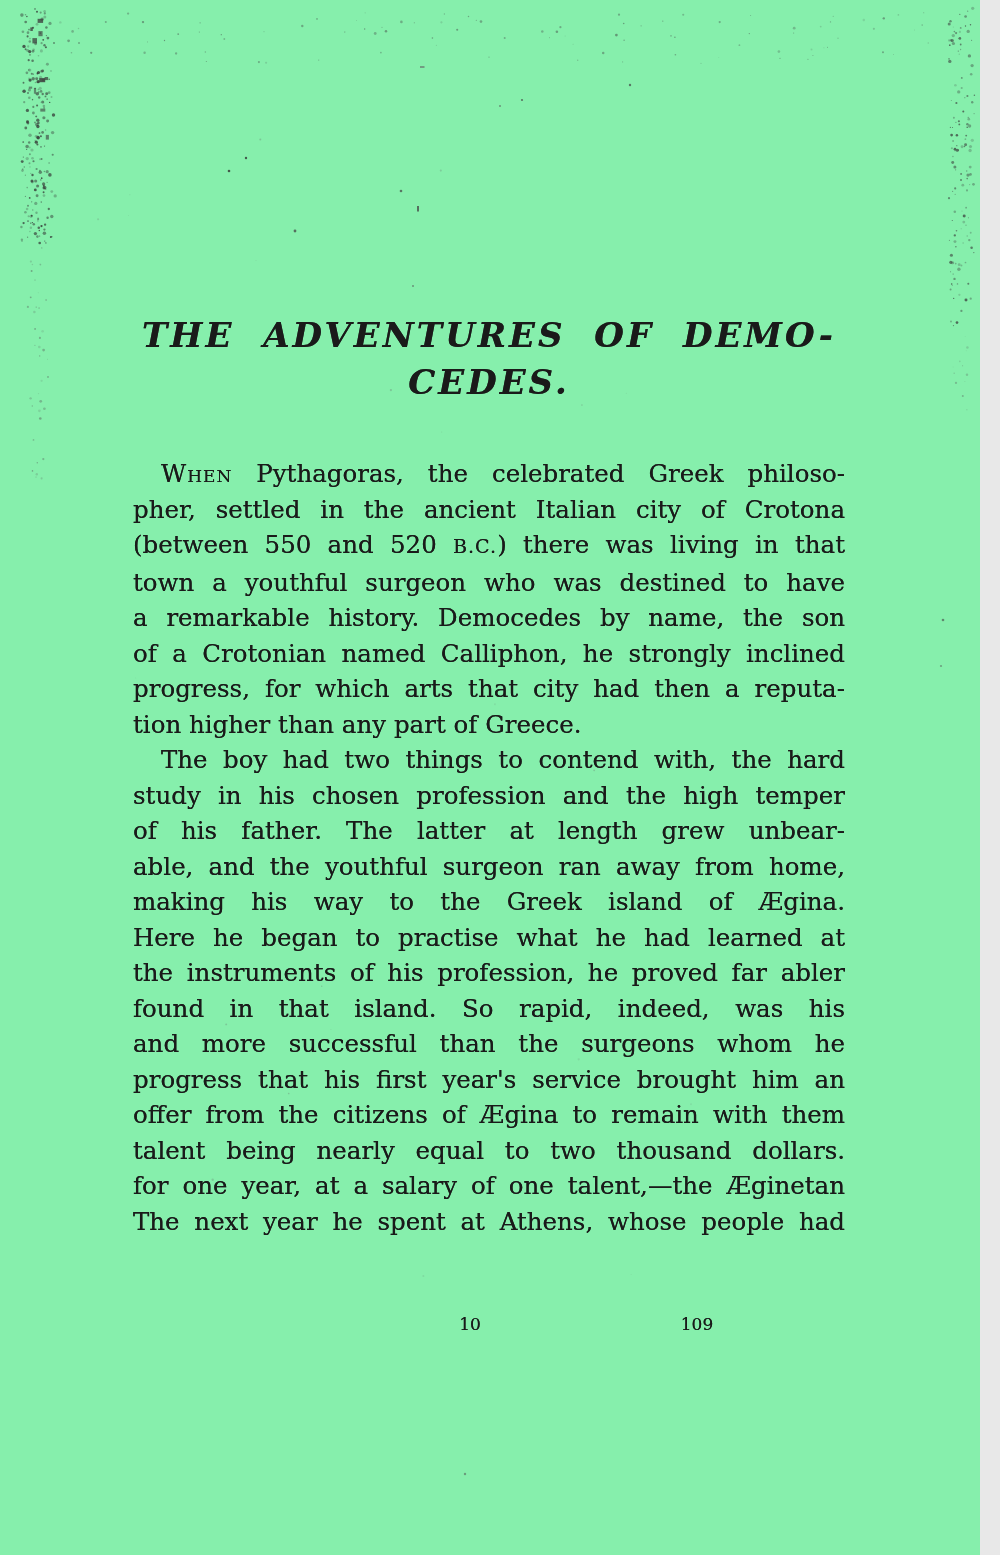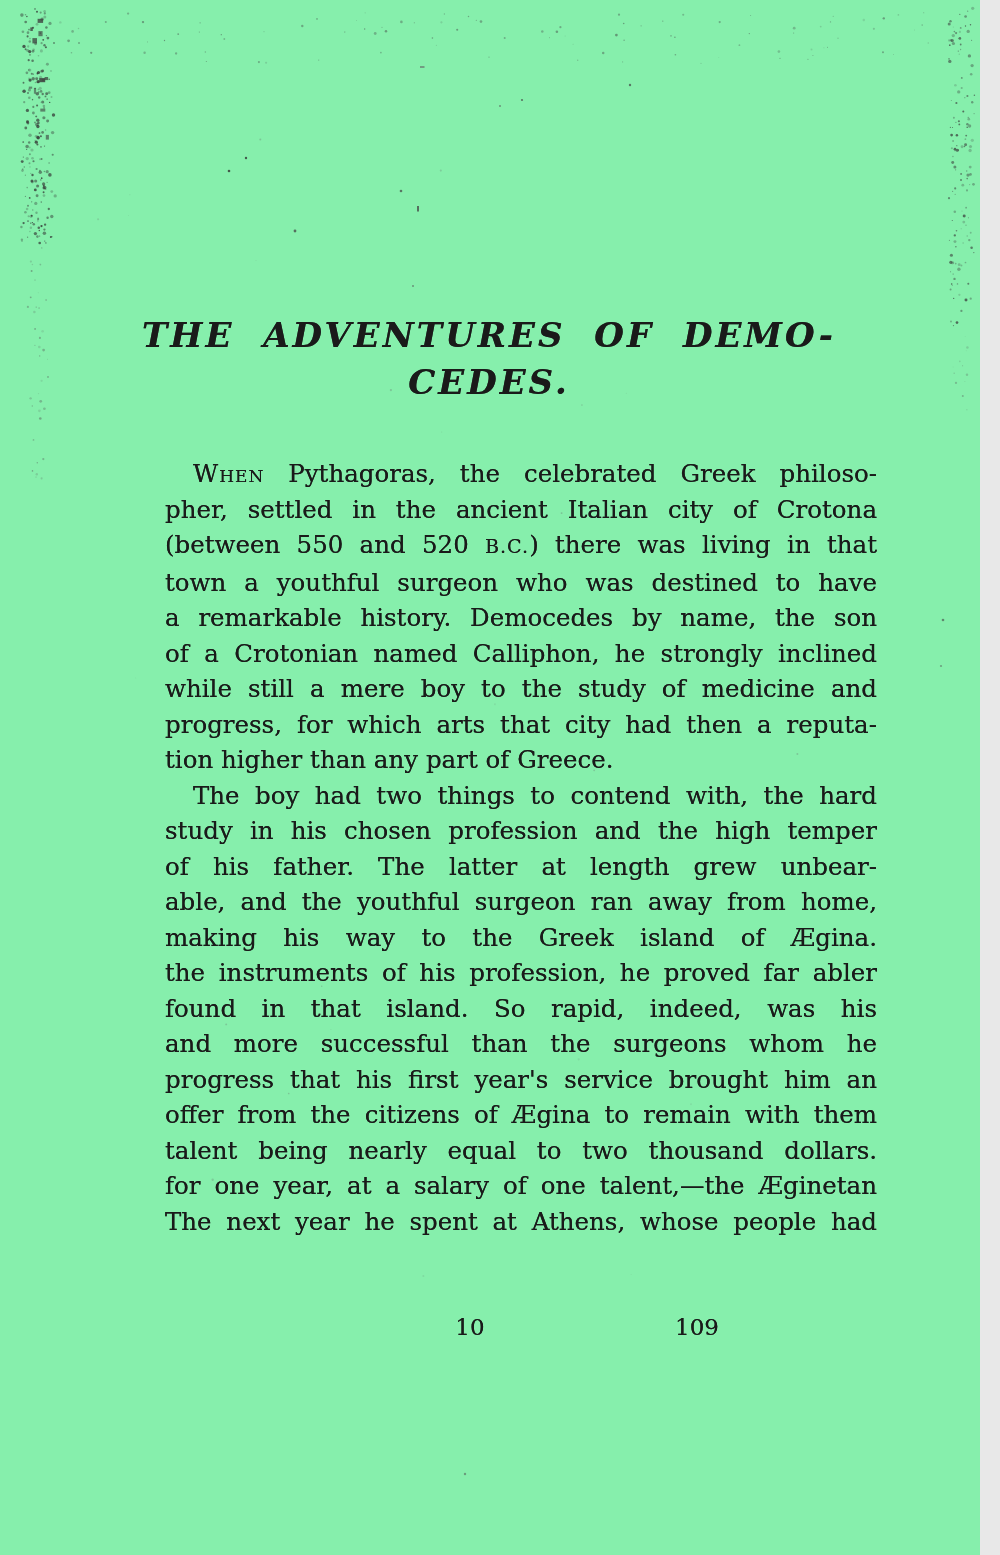--- a/index.html
+++ b/index.html
@@ -12,30 +12,29 @@
   .title-block{
     position:absolute;left:133px;top:312px;width:712px;
     text-align:center;font-style:italic;font-weight:bold;
     font-size:34px;line-height:47px;letter-spacing:3px;word-spacing:14px;
     text-shadow:0 0 0.6px rgba(20,20,20,0.8);
   }
   .body-block{
     position:absolute;left:133px;top:456px;width:712px;
     font-size:24.5px;line-height:35.5px;
     text-shadow:0 0 0.5px rgba(20,20,20,0.85);
-    margin-left:32px;
   }
   .line{text-align:justify;text-align-last:justify;}
   .line.no-just{text-align:left;text-align-last:left;}
   .line.indent{text-indent:28px;}
   .sc{font-variant:small-caps;letter-spacing:1px;}
   .abbr{font-size:0.78em;letter-spacing:1px;}
   .footer{
     position:absolute;left:133px;top:1314px;width:712px;height:32px;
-    font-size:23px;text-shadow:0 0 0.5px rgba(20,20,20,0.85);
+    font-size:17px;text-shadow:0 0 0.5px rgba(20,20,20,0.85);
   }
   .sig{position:absolute;left:337px;transform:translateX(-50%);}
   .pageno{position:absolute;left:564px;transform:translateX(-50%);}
 </style>
 </head>
 <body>
 
 <div class="page">
   <svg class="noise" width="1000" height="1555" viewBox="0 0 1000 1555" xmlns="http://www.w3.org/2000/svg">
       <circle cx="33.0" cy="51.3" r="1.34" fill="#333" opacity="0.48"></circle>
@@ -590,28 +589,28 @@
     <div class="title-line">CEDES.</div>
   </div>
 
   <div class="body-block">
       <div class="line indent"><span class="sc">When</span><span> Pythagoras, the celebrated Greek philoso-</span></div>
       <div class="line"><span>pher, settled in the ancient Italian city of Crotona</span></div>
       <div class="line"><span>(between 550 and 520 </span><span class="abbr">B.C.</span><span>) there was living in that</span></div>
       <div class="line"><span>town a youthful surgeon who was destined to have</span></div>
       <div class="line"><span>a remarkable history.  Democedes by name, the son</span></div>
       <div class="line"><span>of a Crotonian named Calliphon, he strongly inclined</span></div>
-      <div class="line"><span>while still a mere boy to the study of medicine and</span></div>
       <div class="line"><span>progress, for which arts that city had then a reputa-</span></div>
       <div class="line no-just"><span>tion higher than any part of Greece.</span></div>
       <div class="line indent"><span>The boy had two things to contend with, the hard</span></div>
       <div class="line"><span>study in his chosen profession and the high temper</span></div>
       <div class="line"><span>of his father.  The latter at length grew unbear-</span></div>
       <div class="line"><span>able, and the youthful surgeon ran away from home,</span></div>
       <div class="line"><span>making his way to the Greek island of Ægina.</span></div>
+      <div class="line"><span>Here he began to practise what he had learned at</span></div>
       <div class="line"><span>the instruments of his profession, he proved far abler</span></div>
       <div class="line"><span>found in that island.  So rapid, indeed, was his</span></div>
       <div class="line"><span>and more successful than the surgeons whom he</span></div>
       <div class="line"><span>progress that his first year's service brought him an</span></div>
       <div class="line"><span>offer from the citizens of Ægina to remain with them</span></div>
       <div class="line"><span>talent being nearly equal to two thousand dollars.</span></div>
       <div class="line"><span>for one year, at a salary of one talent,—the Æginetan</span></div>
       <div class="line"><span>The next year he spent at Athens, whose people had</span></div>
     </div>
 

